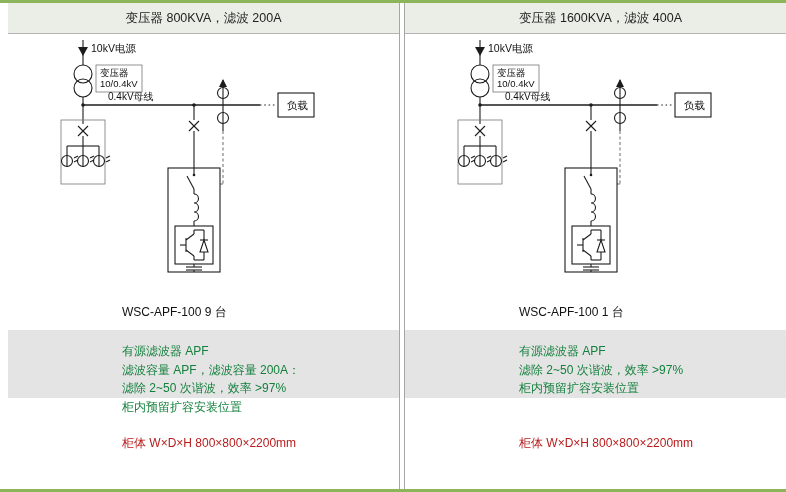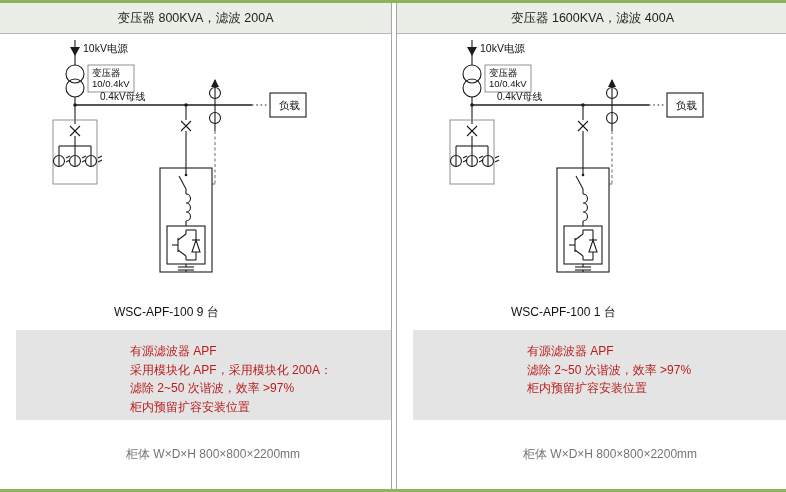--- a/index.html
+++ b/index.html
@@ -1,33 +1,33 @@
 <!DOCTYPE html>
 <html style="--accent: #8cb45a; --headerBg: #eaeee6; --grayBg: #e4e4e4; --line: #1c1c1c;"><head>
 <meta charset="utf-8">
 <style>
   * { margin:0; padding:0; box-sizing:border-box; }
   html,body { background:#fff; }
   body { font-family:"Liberation Sans","DejaVu Sans",sans-serif; }
   .page { width:786px; height:492px; background:#fff; display:flex; flex-direction:column; overflow:hidden; }
   .hline { height:3px; background:var(--accent,#8cb45a); flex:none; }
-  .columns { flex:1; display:flex; gap:4px; }
+  .columns { flex:1; display:flex; gap:4px;padding-left:8px; }
   .col { flex:1; display:flex; flex-direction:column; background:#fff; }
   .col-left  { border-right:1px solid #a6a6a6; }
   .col-right { border-left:1px solid #a6a6a6; }
   .panel-header { height:31px; line-height:30px; text-align:center; flex:none;
                   background:var(--headerBg,#eaeee6); border-bottom:1px solid #b5b5b5;
                   font-size:12.5px; color:#222; }
   .diagram { height:252px; flex:none; }
   .diagram svg { display:block; }
   .model-area { height:44px; flex:none; display:flex; flex-direction:column; justify-content:flex-end;
                 padding:0 6px 9px 114px; font-size:12px; line-height:17px; color:#111; }
-  .specs { height:90px; flex:none; background:var(--grayBg,#e4e4e4);
-           padding:12px 8px 0 114px; font-size:12px; line-height:18.5px; color:#b91c1c;margin-left:16px; }
-  .cabinet { flex:1; display:flex; align-items:center; padding-left:114px; font-size:12px; color:#737373;margin-left:12px; }
+  .specs { height:68px; flex:none; background:var(--grayBg,#e4e4e4);
+           padding:12px 8px 0 114px; font-size:12px; line-height:18.5px; color:#15803d; }
+  .cabinet { flex:1; display:flex; align-items:center; padding-left:114px; font-size:12px; color:#b91c1c; }
   svg text { font-family:"Liberation Sans","DejaVu Sans",sans-serif; fill:#111; stroke:none; }
   .sld { stroke:var(--line,#1c1c1c); stroke-width:1.1; fill:none; }
   .sld .fillshape { fill:var(--line,#1c1c1c); stroke:none; }
   .sld .dashed { stroke:#777; stroke-dasharray:3,2.5; }
   .sld .dotted { stroke-dasharray:1.5,2.8; }
   .sld .lightbox { stroke:#777; stroke-width:0.8; }
 </style>
 </head>
 <body>
 
@@ -152,21 +152,21 @@
         </svg>
       </div>
 
       <div class="model-area">
         <div>WSC-APF-100 9 台</div>
         <div></div>
       </div>
 
       <div class="specs">
         <div>有源滤波器 APF</div>
-        <div>采用模块化 APF，采用模块化 200A：</div>
+        <div>滤波容量 APF，滤波容量 200A：</div>
         <div>滤除 2~50 次谐波，效率 &gt;97%</div>
         <div>柜内预留扩容安装位置</div>
       </div>
 
       <div class="cabinet">柜体 W×D×H  800×800×2200mm</div>
     </div>
 
     <div class="col col-right">
       <div class="panel-header">变压器 1600KVA，滤波 400A</div>
 

